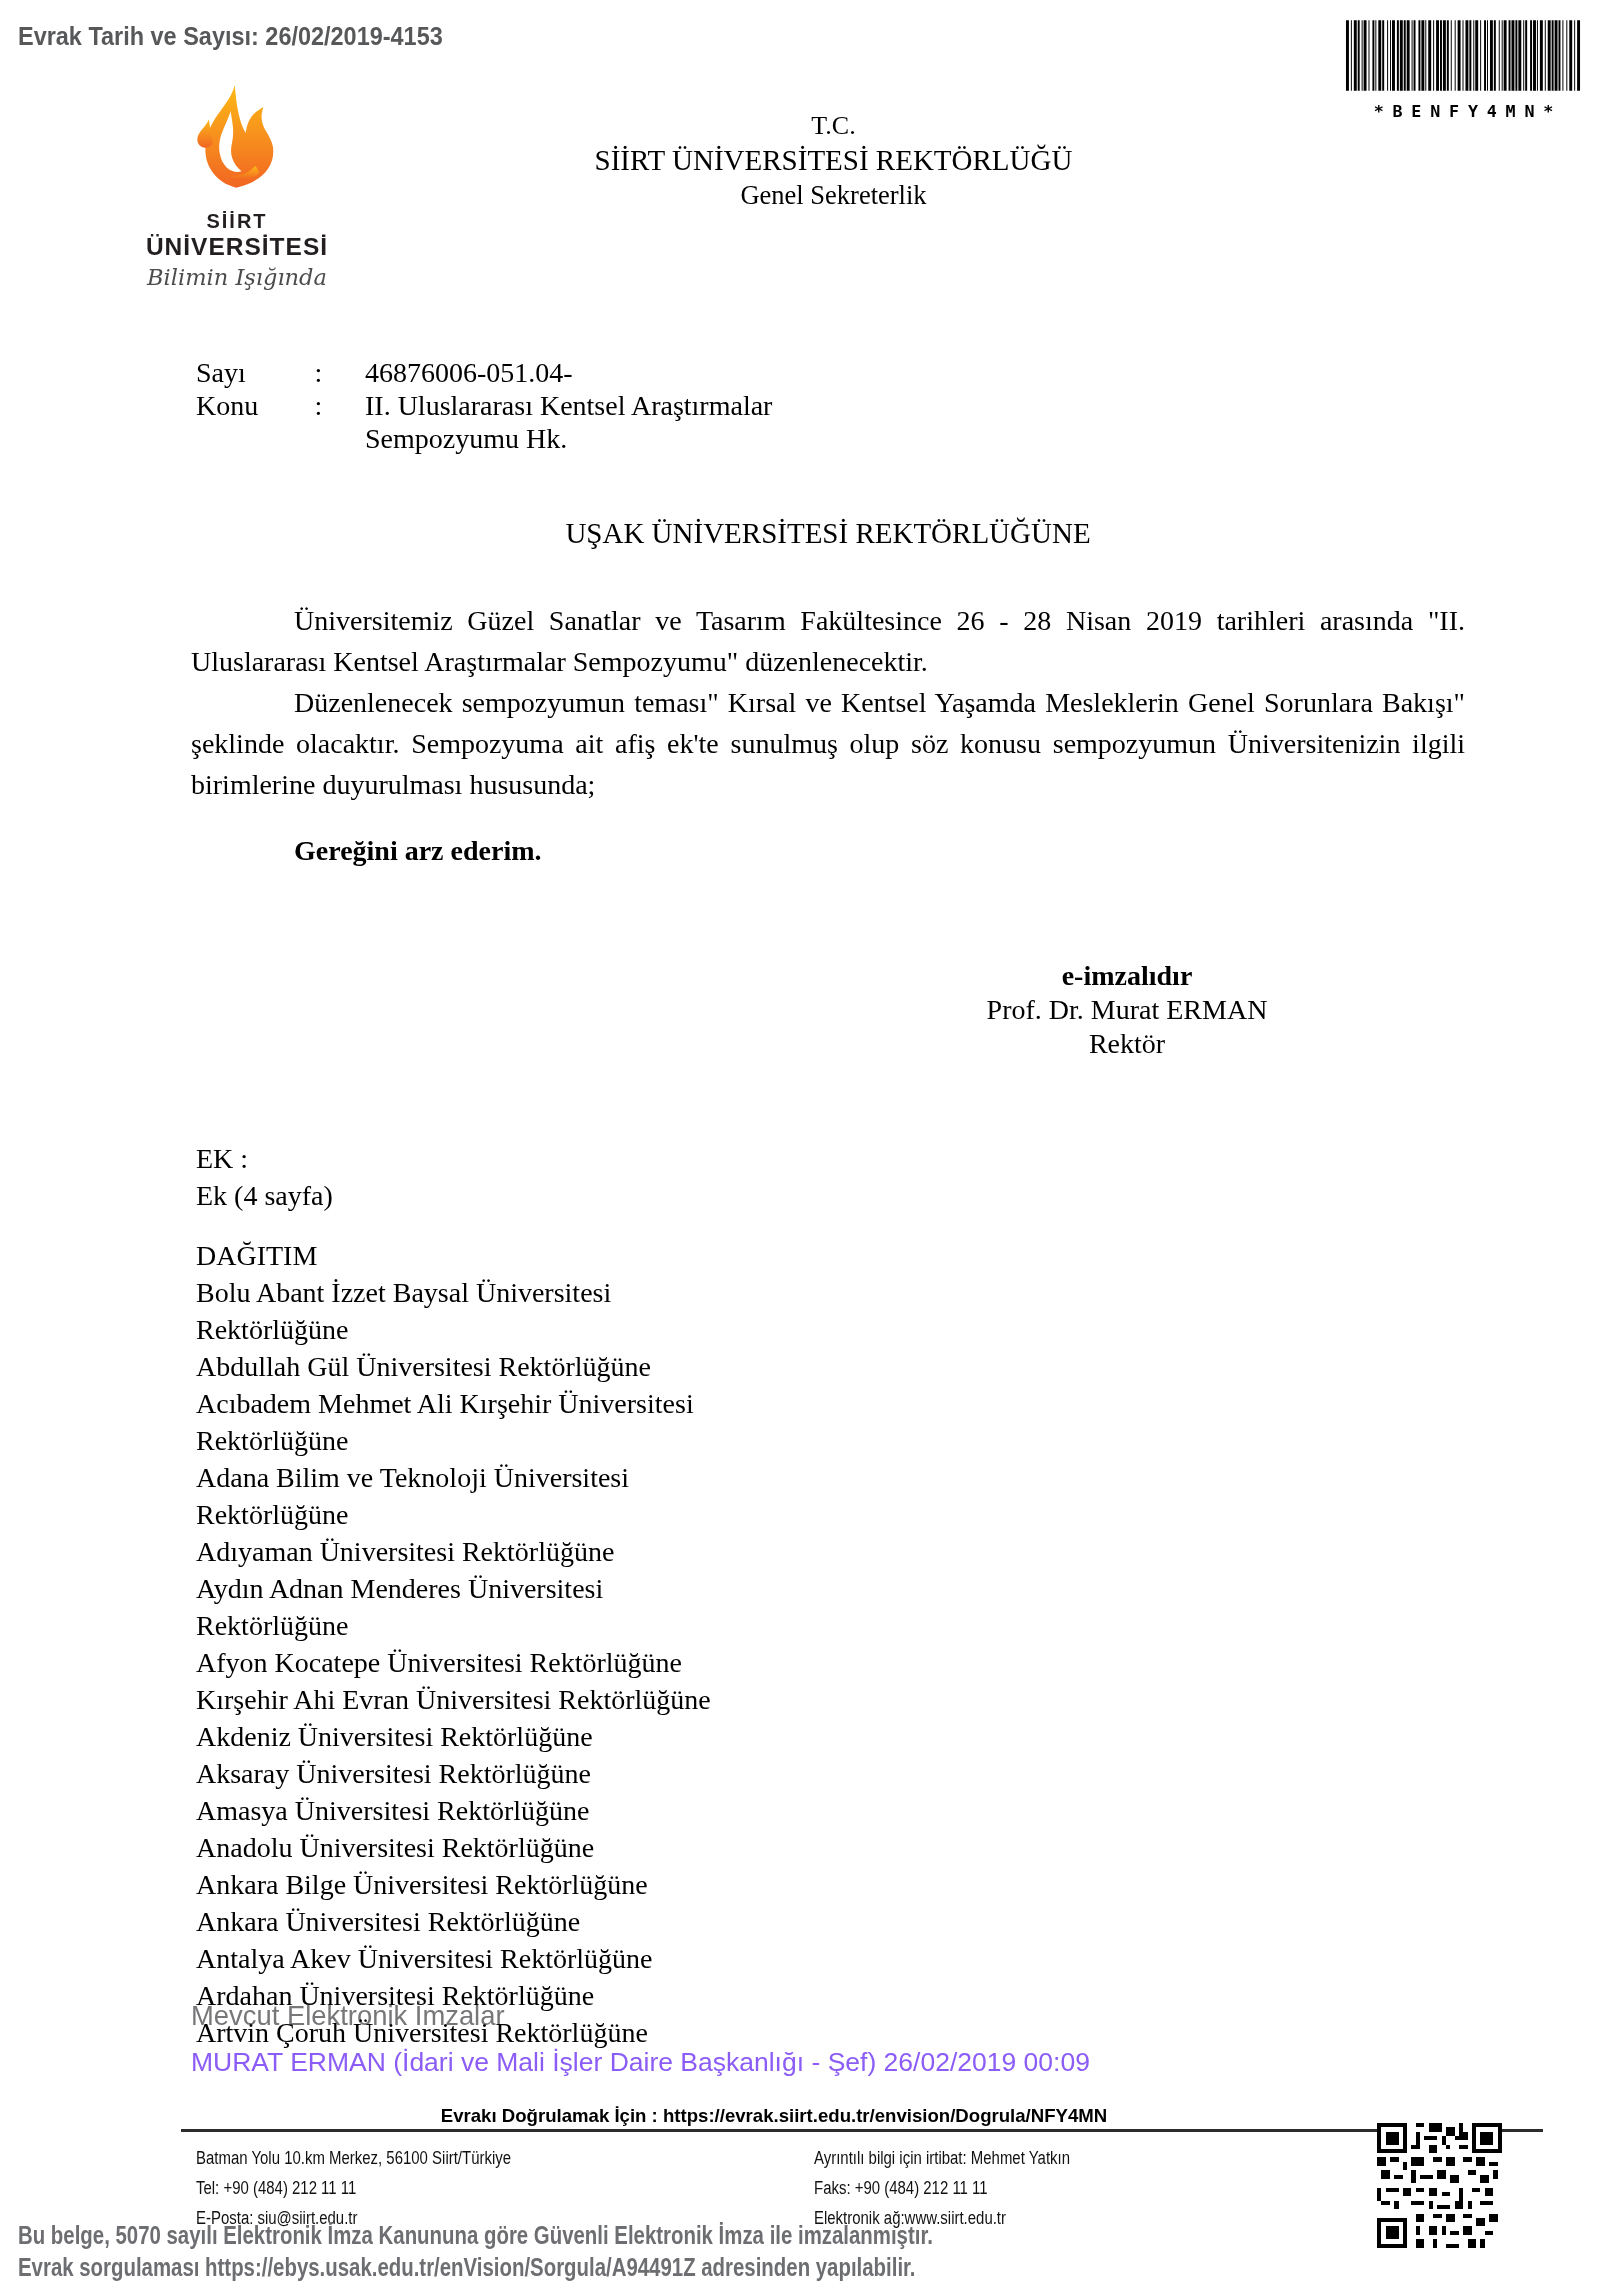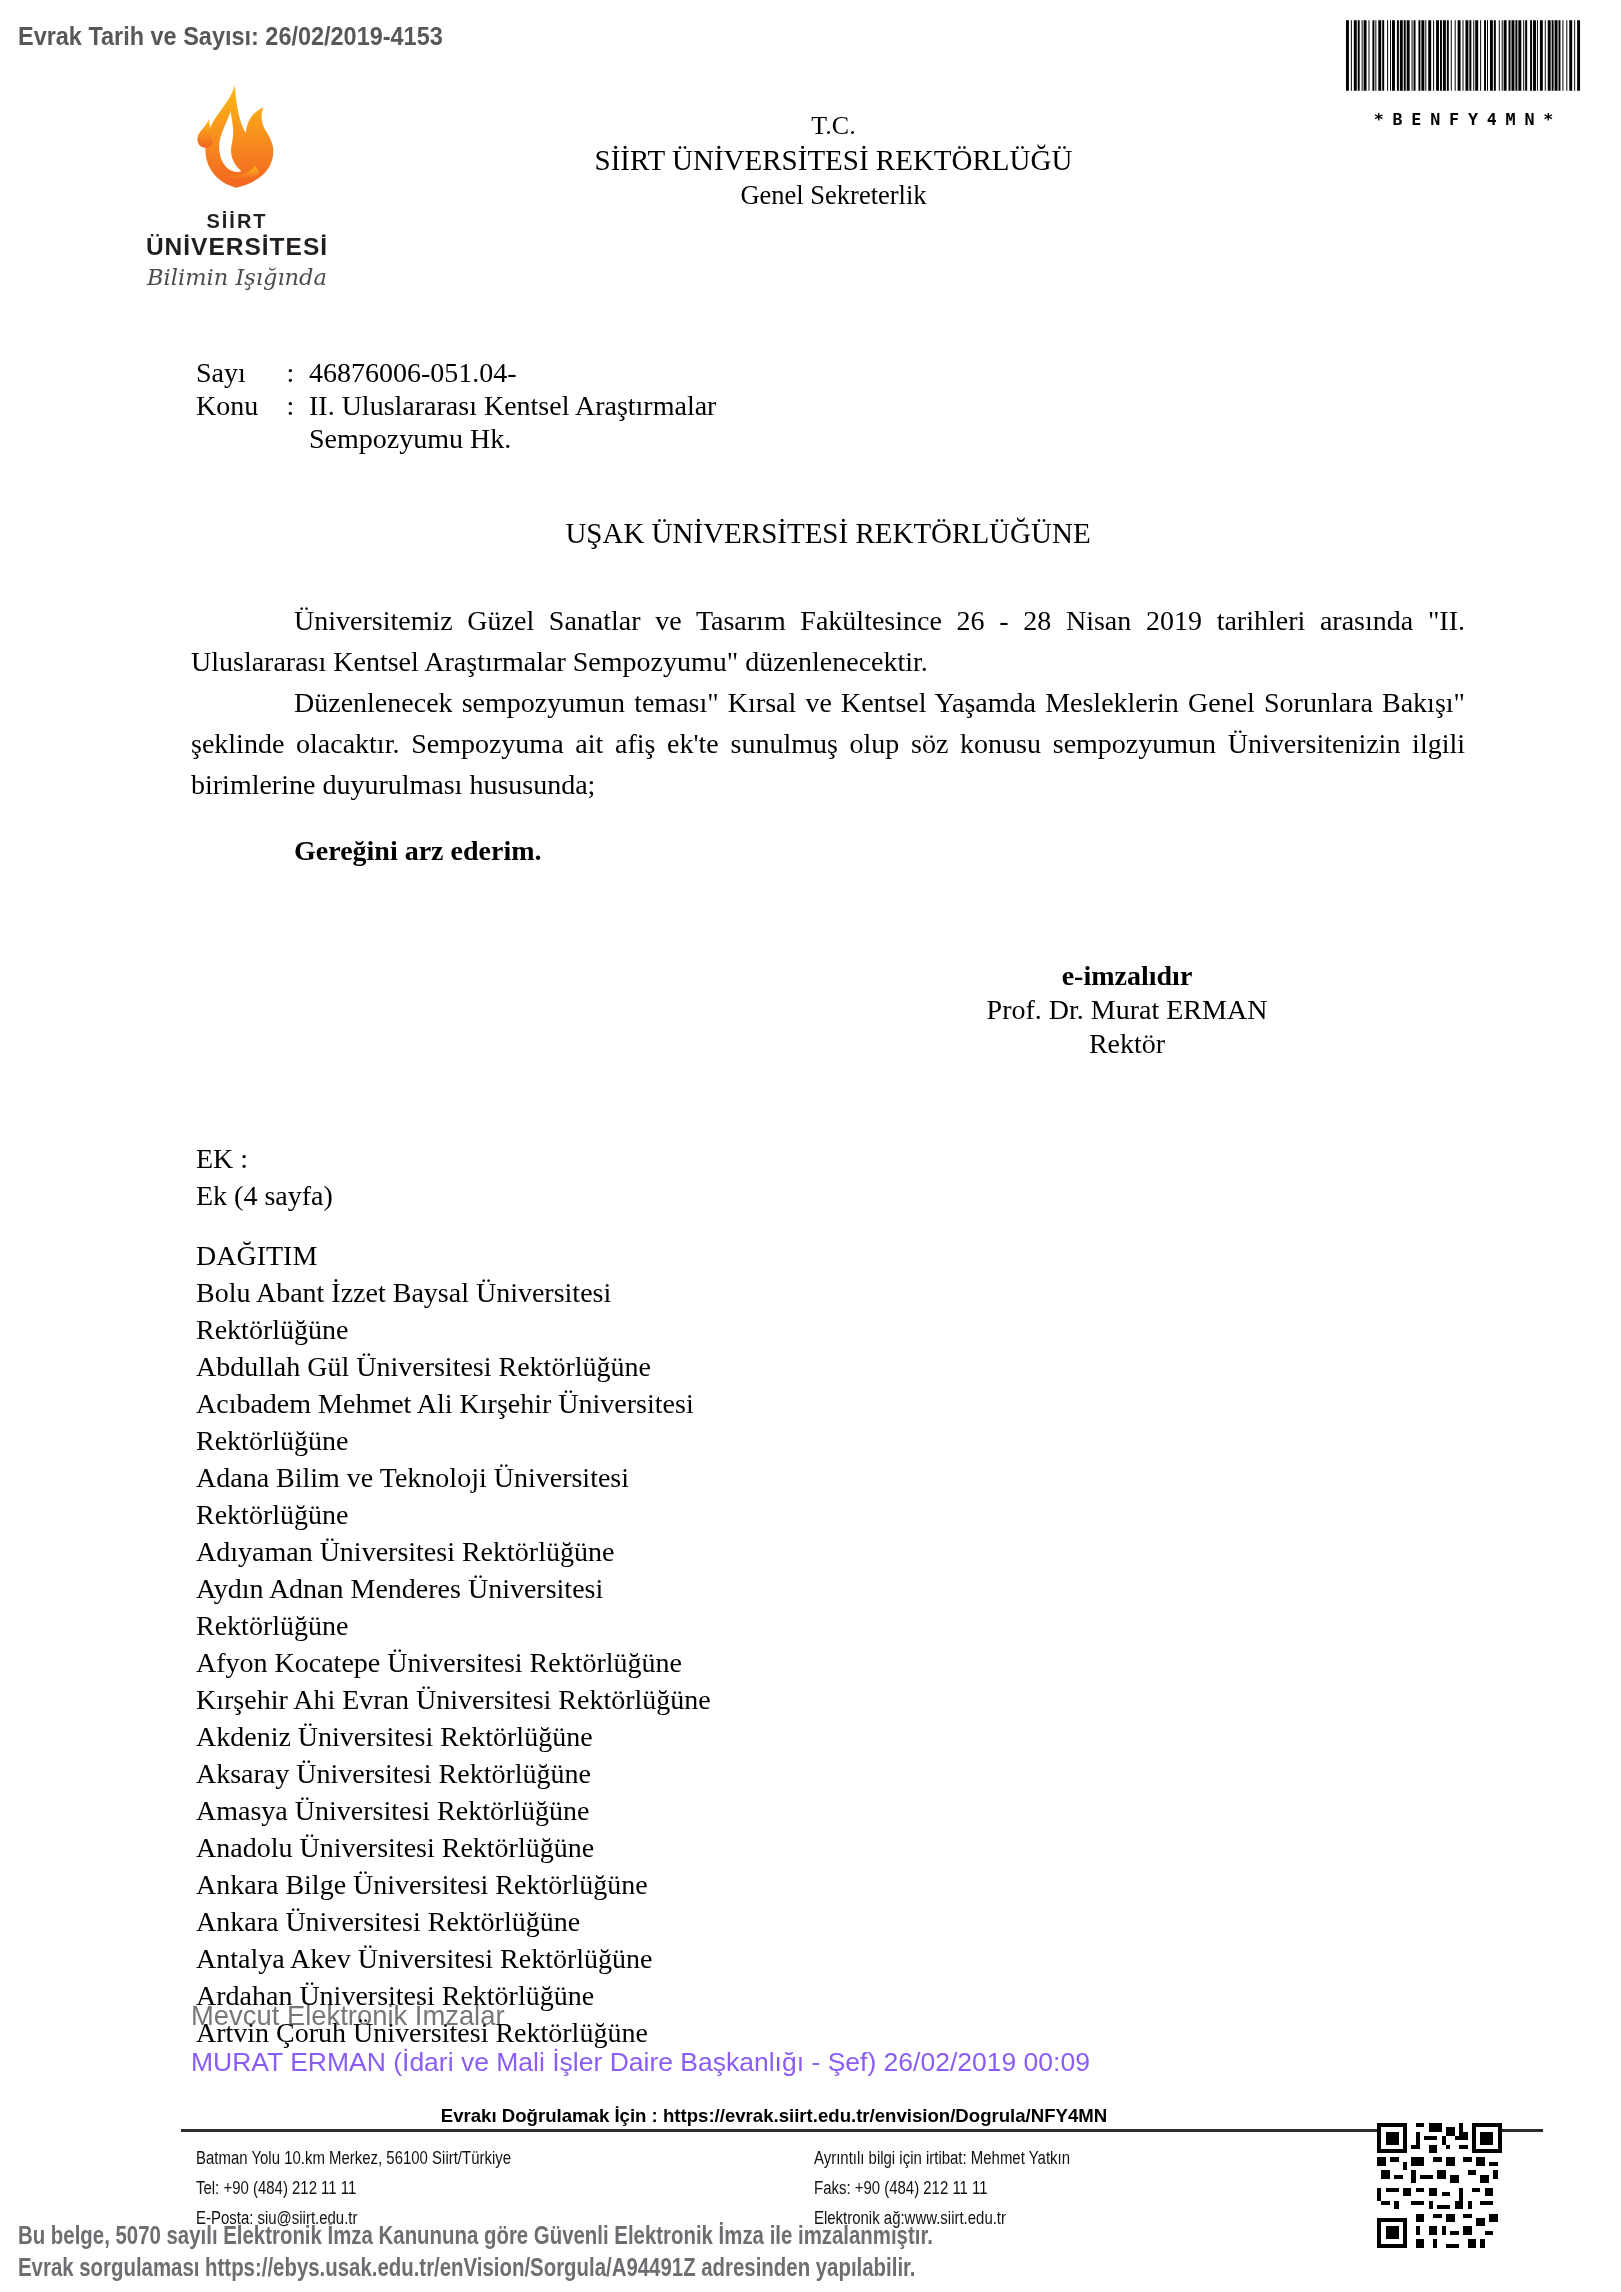--- a/index.html
+++ b/index.html
@@ -8,39 +8,39 @@
   .sans{font-family:"Liberation Sans","DejaVu Sans",sans-serif;}
   .abs{position:absolute;}
 
   
   #stamp{left:17.6px;top:21.6px;font-size:25.5px;font-weight:bold;color:#57585a;
          transform:scaleX(0.92);transform-origin:left top;white-space:nowrap;}
 
   
   #barcode-wrap{left:1345px;top:19.6px;width:237px;text-align:center;}
   #barcode-text{font-family:"DejaVu Sans Mono","Liberation Mono",monospace;
-                font-size:16.7px;font-weight:bold;letter-spacing:8.8px;margin-top:14px;
+                font-size:16.7px;font-weight:bold;letter-spacing:8.8px;margin-top:6px;
                 white-space:nowrap;text-indent:8.8px;}
 
   
   #logo{left:130px;top:84px;width:214px;text-align:center;}
   #logo-name1{font-size:20px;font-weight:800;letter-spacing:2px;color:#231f20;margin-top:2px;}
   #logo-name2{font-size:24.5px;font-weight:800;letter-spacing:1px;color:#231f20;}
   #logo-tagline{font-style:italic;font-size:22.5px;color:#4d4d4f;margin-top:2.9px;
                 font-family:"DejaVu Serif",serif;}
 
   
   #letterhead{left:510px;top:108px;width:647px;text-align:center;line-height:35px;}
   #lh-tc{font-size:26px;}
   #lh-inst{font-size:29px;}
   #lh-unit{font-size:26.5px;}
 
   
   #meta{left:196px;top:356px;font-size:28px;line-height:33px;}
-  .meta-row{display:flex;}
+  .meta-row{display:flex;gap:28px;}
   .meta-label{width:76px;}
   .meta-colon{width:37px;text-align:center;}
   .meta-value{width:461px;}
 
   
   #recipient{left:196px;top:517px;width:1264px;text-align:center;font-size:29px;}
 
   
   #body-text{left:191px;top:600px;width:1274px;font-size:28px;line-height:41px;
              text-align:justify;}

